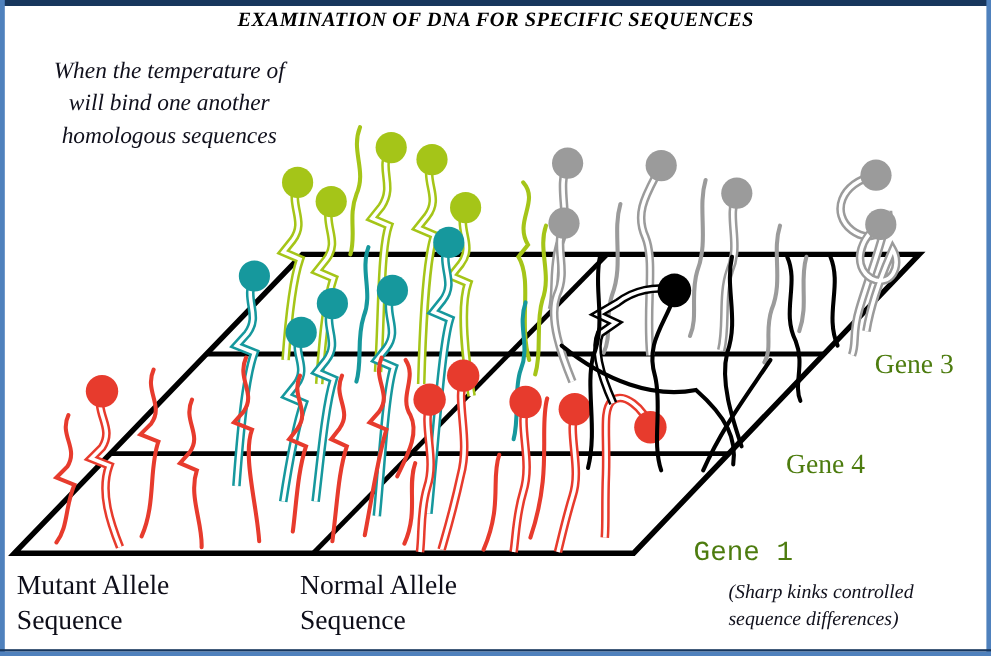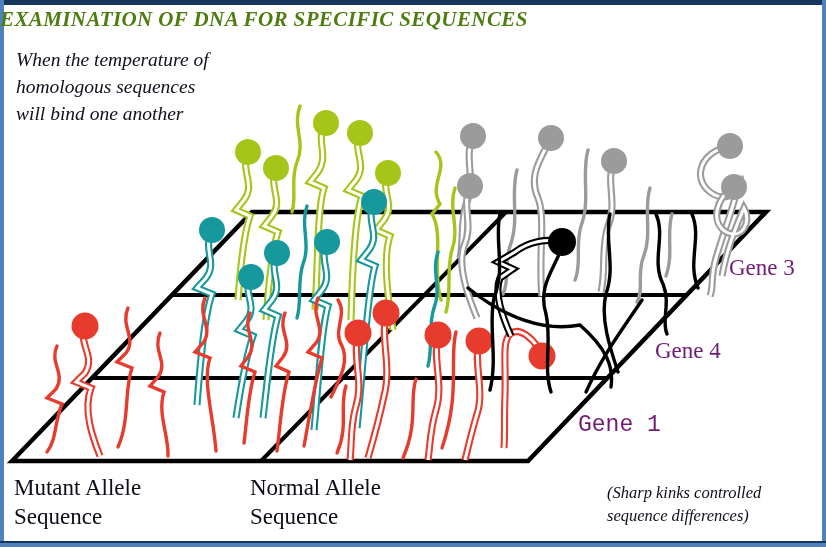--- a/index.html
+++ b/index.html
@@ -13,33 +13,36 @@
   }
   
   .b-top{position:absolute;top:0;left:0;right:0;height:5px;background:#17365d;}
   .b-left{position:absolute;top:0;bottom:0;left:0;width:4px;background:#4f81bd;}
   .b-right{position:absolute;top:0;bottom:0;right:0;width:4px;background:#4f81bd;}
   .b-bottom-blue{position:absolute;bottom:0;left:0;right:0;height:4px;background:#4f81bd;}
   .b-bottom-navy{position:absolute;bottom:4px;left:0;right:0;height:2px;background:#17365d;}
 
   .title{
     position:absolute;top:7px;left:0;right:0;
-    font-size:21px;font-style:italic;font-weight:bold;
+    text-align:center;
+    font-size:17px;font-style:italic;font-weight:bold;
     letter-spacing:0.4px;
-    color:#4d7c0f;
+    color:#000000;
   }
   .desc{
     position:absolute;top:46px;left:16px;width:250px;
     font-size:19.5px;font-style:italic;line-height:27px;
     color:#10101c;
+    text-align:center;
   }
   .gene-label{
     position:absolute;
-    font-size:23px;line-height:24px;color:#701a75;
+    font-size:23px;line-height:24px;color:#4d7c0f;
     white-space:nowrap;
+    margin-top:36px;
   }
   .gene-3{top:256px;left:729px;}
   .gene-2{top:339px;left:655px;}
   .gene-1{top:413px;left:578px;font-family:Liberation Mono, monospace;}
   .col-label{
     position:absolute;top:473px;width:240px;
     text-align:left;
     font-size:23px;line-height:29px;color:#0d0d18;
   }
   .col-mutant{left:14px;}
@@ -59,22 +62,22 @@
   <div class="b-top"></div>
   <div class="b-left"></div>
   <div class="b-right"></div>
   <div class="b-bottom-navy"></div>
   <div class="b-bottom-blue"></div>
 
   <div class="title">EXAMINATION OF DNA FOR SPECIFIC SEQUENCES</div>
 
   <div class="desc">
     <div>When the temperature of</div>
+    <div>will bind one another</div>
     <div>homologous sequences</div>
-    <div>will bind one another</div>
   </div>
 
   <svg id="strand-svg" class="diagram" width="826" height="547" viewBox="0 0 826 547">
       <g>
         <polygon points="12,461 252,212 766,212 528,461" fill="none" stroke="#000000" stroke-width="4.5" stroke-linejoin="miter"></polygon>
         <line x1="172" y1="295" x2="687" y2="295" stroke="#000000" stroke-width="4"></line>
         <line x1="92" y1="378" x2="607" y2="378" stroke="#000000" stroke-width="4"></line>
         <line x1="261" y1="461" x2="506" y2="212" stroke="#000000" stroke-width="4"></line>
       </g>
       <g>

